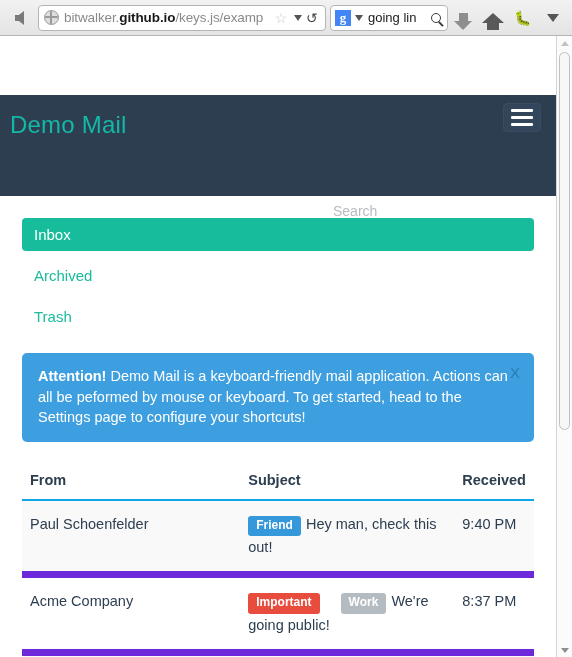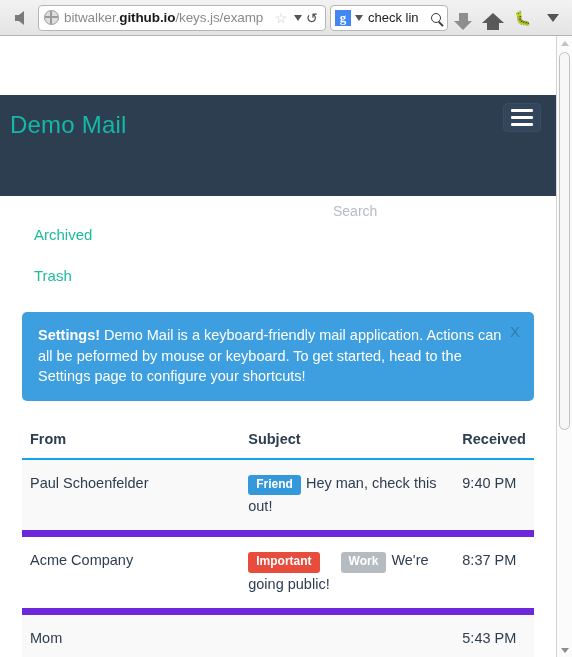--- a/index.html
+++ b/index.html
@@ -347,21 +347,21 @@
       <span class="globe-icon"></span>
       <span class="url-text"><span>bitwalker.</span><b>github.io</b><span>/keys.js/examp</span></span>
       <span class="star-icon">☆</span>
       <span class="caret-down"></span>
       <span class="reload-icon">↻</span>
     </div>
 
     <div class="searchbar">
       <span class="g-icon">g</span>
       <span class="caret-down"></span>
-      <span class="search-text">check lin</span>
+      <span class="search-text">going lin</span>
       <span class="mag-icon"></span>
     </div>
 
     <div class="tb-icon">
       <span class="dl-arrow"></span>
     </div>
     <div class="tb-icon">
       <span class="home-icon"></span>
     </div>
     <div class="tb-icon">
@@ -381,30 +381,33 @@
         <span></span>
         <span></span>
       </div>
       <input class="header-search" type="text" placeholder="Search" style="">
     </div>
 
     <div class="content">
 
       <ul class="navlist">
         <li>
+          <a href="#" class="active">Inbox</a>
+        </li>
+        <li>
           <a href="#">Archived</a>
         </li>
         <li>
           <a href="#">Trash</a>
         </li>
       </ul>
 
       <div class="alert">
         <button class="alert-close">X</button>
-        <b>Settings!</b><span> Demo Mail is a keyboard-friendly mail application. Actions can all be peformed by mouse or keyboard. To get started, head to the Settings page to configure your shortcuts!</span>
+        <b>Attention!</b><span> Demo Mail is a keyboard-friendly mail application. Actions can all be peformed by mouse or keyboard. To get started, head to the Settings page to configure your shortcuts!</span>
       </div>
 
       <table class="mail-table">
         <thead>
           <tr>
             <th class="col-from">From</th>
             <th class="col-subject">Subject</th>
             <th class="col-received">Received</th>
           </tr>
         </thead>

